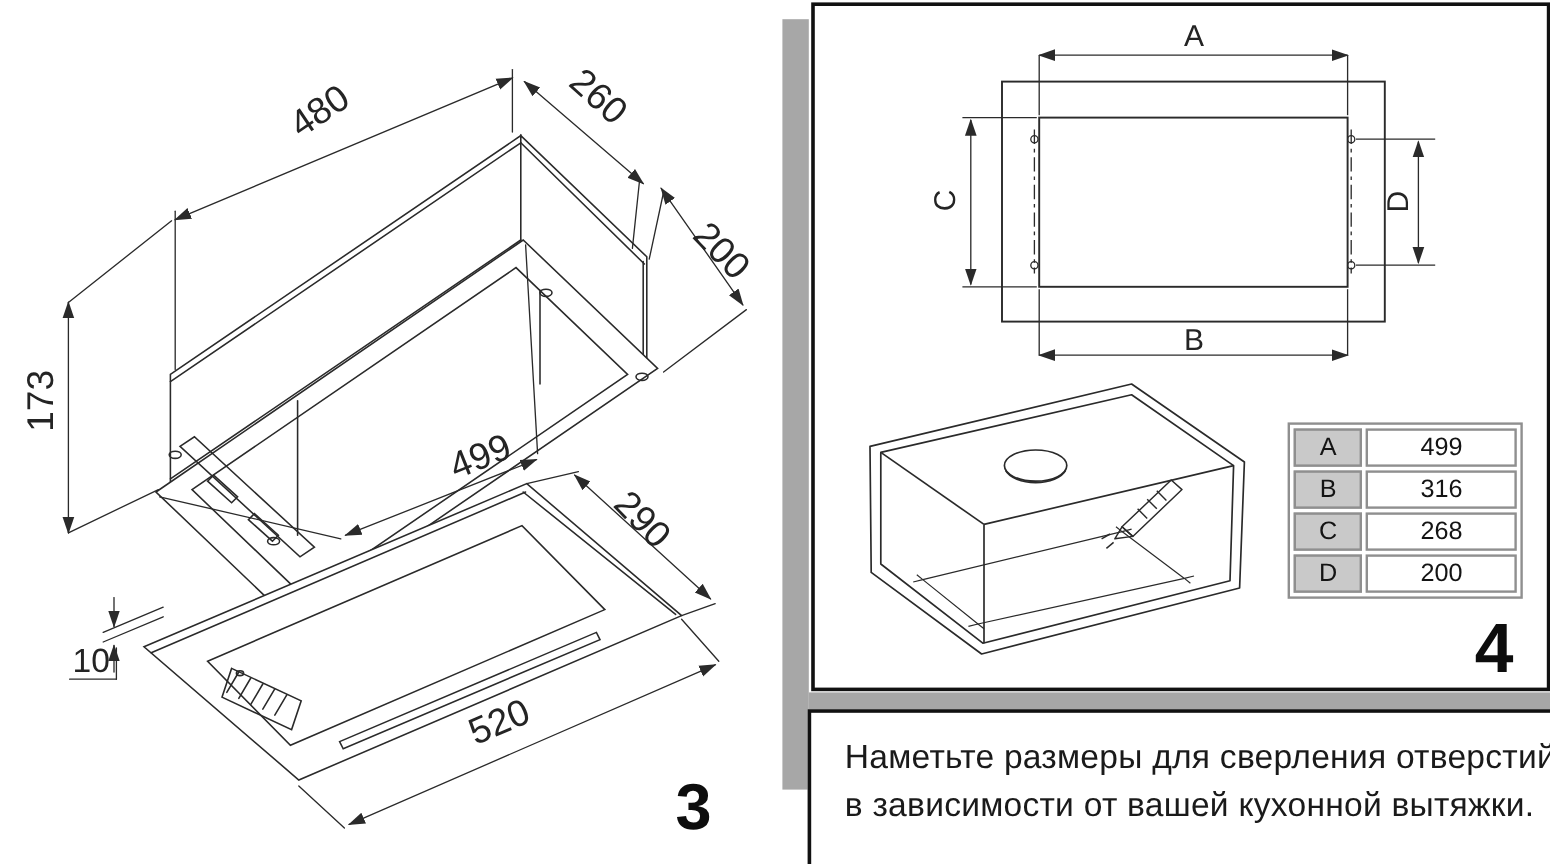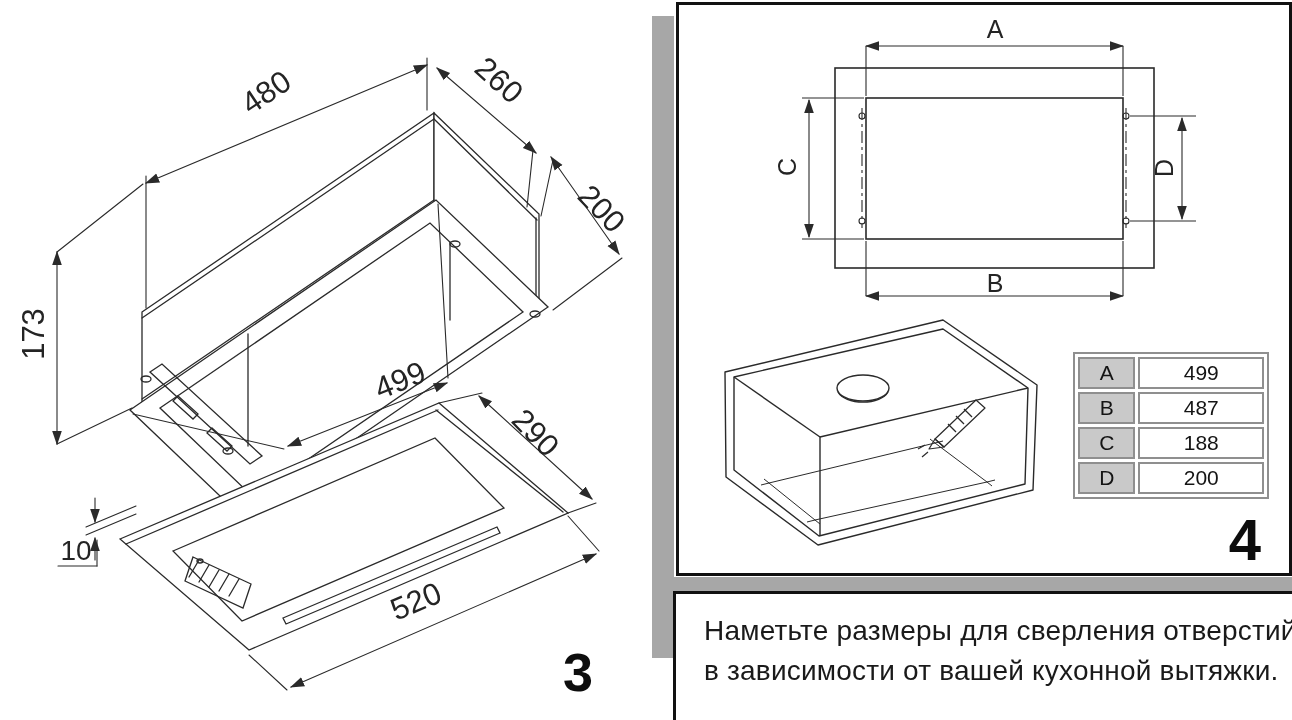--- a/index.html
+++ b/index.html
@@ -230,24 +230,24 @@
 </svg>
 
 <table id="dim-table">
   <tbody>
     <tr>
       <td class="key">A</td>
       <td class="val">499</td>
     </tr>
     <tr>
       <td class="key">B</td>
-      <td class="val">487</td>
+      <td class="val">316</td>
     </tr>
     <tr>
       <td class="key">C</td>
-      <td class="val">188</td>
+      <td class="val">268</td>
     </tr>
     <tr>
       <td class="key">D</td>
       <td class="val">200</td>
     </tr>
   </tbody>
 </table>
 
 </body></html>

